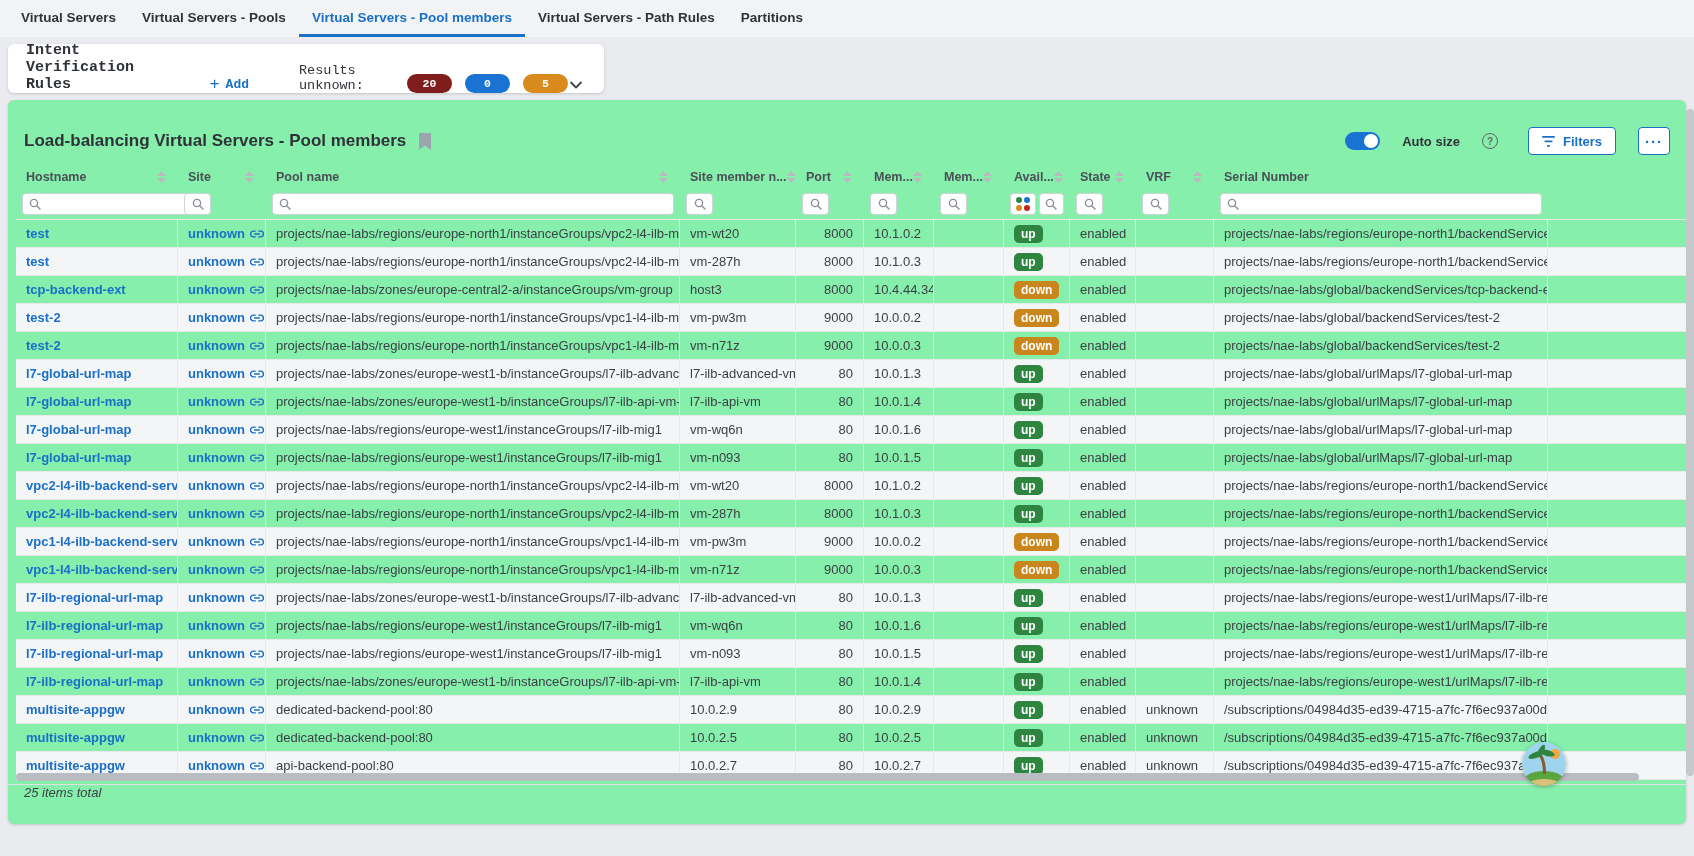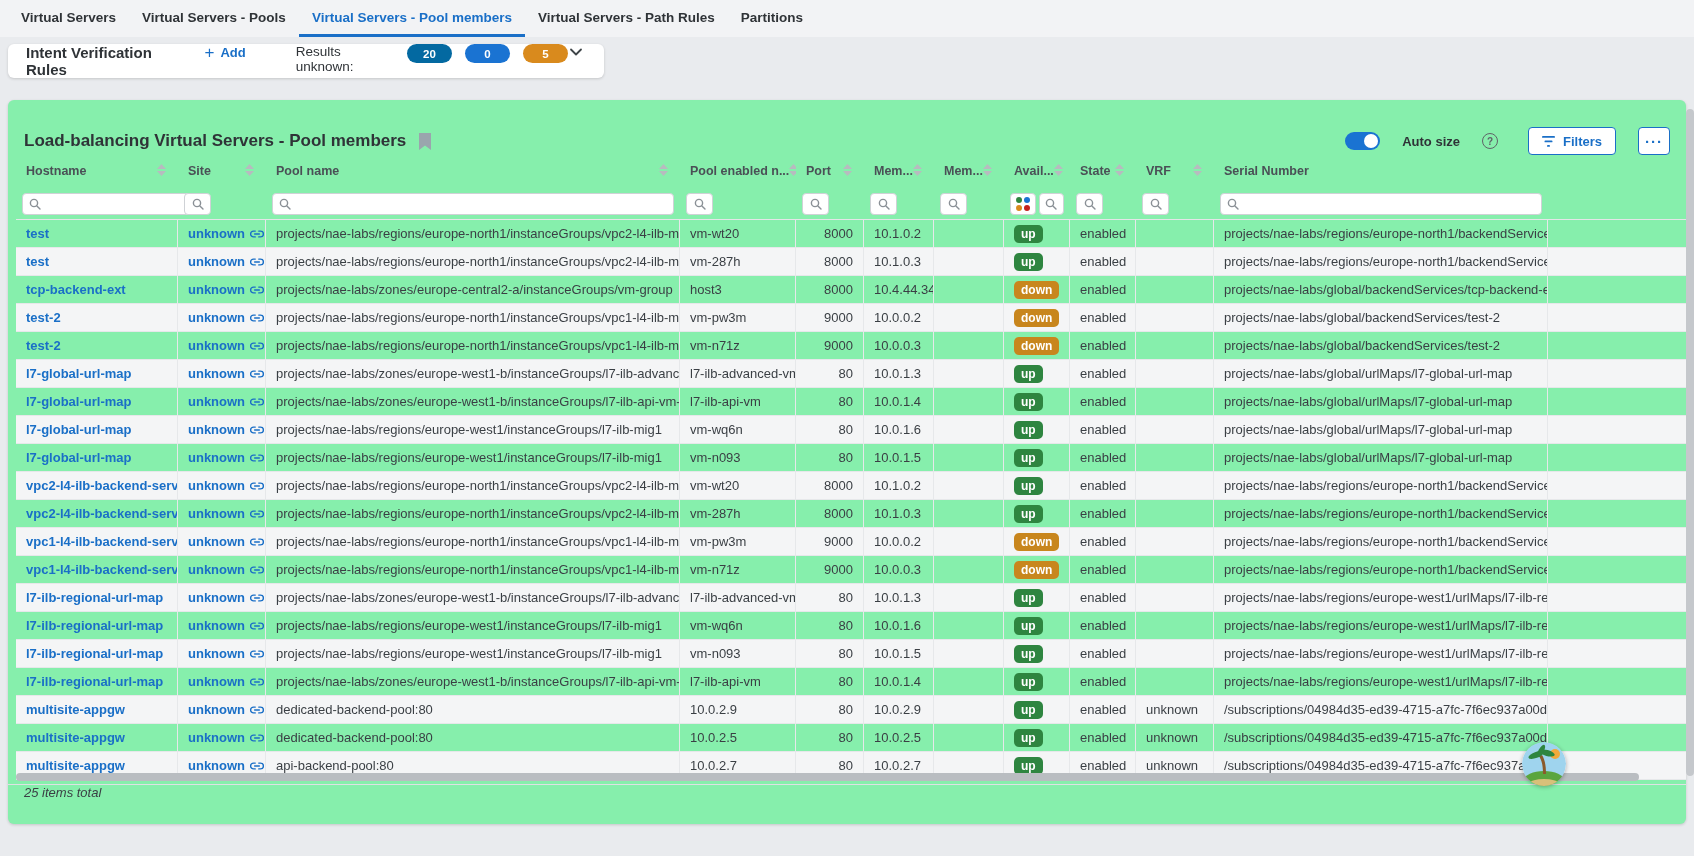--- a/index.html
+++ b/index.html
@@ -6,22 +6,22 @@
   html,body { width:1694px; height:856px; }
   body { font-family:"Liberation Sans","DejaVu Sans",sans-serif; background:#e9ebee; color:#3a3f44; overflow:hidden; }
   .page { position:relative; width:1694px; height:856px; }
 
   
   .tabbar { height:37px; background:#f2f3f5; display:flex; align-items:stretch; padding-left:8px; }
   .tab { display:flex; align-items:center; padding:0 13px; font-size:13.5px; font-weight:700; color:#2f3337; cursor:pointer; border-bottom:3px solid transparent; }
   .tab.active { color:#1a6fc7; border-bottom-color:#1a6fc7; }
 
   
-  .intent-card { position:absolute; left:8px; top:44px; width:596px; height:34px; background:#fff; border-radius:6px;
-                 box-shadow:0 1px 3px rgba(0,0,0,.16); display:flex; align-items:flex-start; padding:0 18px; }
+  .intent-card { position:absolute; left:8px; top:44px; width:596px; height:49px; background:#fff; border-radius:6px;
+                 box-shadow:0 1px 3px rgba(0,0,0,.16); display:flex; align-items:flex-end; padding:0 18px;font-family:Liberation Mono, monospace; }
   .intent-title { font-size:15px; font-weight:700; color:#2f3337; }
   .add-btn { display:flex; align-items:center; gap:6px; background:none; border:none; color:#1a6fc7; font-family:inherit;
              font-size:13px; font-weight:700; margin-left:48px; cursor:pointer; }
   .add-btn .plus { font-size:17px; font-weight:400; line-height:1; }
   .results-label { font-size:13.5px; color:#2f3337; margin-left:50px; }
   .badges { display:flex; gap:13px; margin-left:14px; }
   .pill { min-width:45px; height:19px; border-radius:10px; color:#fff; font-size:11.5px; font-weight:700;
           display:inline-flex; align-items:center; justify-content:center; cursor:pointer; }
   .chev { margin-left:auto; margin-right:2px; cursor:pointer; display:flex; align-items:center; }
 
@@ -39,21 +39,21 @@
           display:flex; align-items:center; justify-content:center; cursor:pointer; }
   .btn-filters { height:28px; padding:0 13px; display:flex; align-items:center; gap:8px; background:#fff;
                  border:1px solid #1a6fc7; border-radius:4px; color:#1a6fc7; font-family:inherit; font-size:13px; font-weight:700; cursor:pointer; margin-left:8px; }
   .btn-more { height:28px; width:32px; border:1px solid #1a6fc7; border-radius:4px; background:#fff; color:#1a6fc7;
               font-size:15px; font-weight:700; letter-spacing:1px; cursor:pointer; line-height:1; }
 
   
   .twrap { position:relative; margin-left:8px; }
   .grid { display:grid; grid-template-columns:162px 88px 414px 116px 68px 70px 70px 66px 66px 78px 334px; }
   .hdr { height:25px; align-items:center; }
-  .hcell { display:flex; justify-content:space-between; padding:0 12px 0 10px; height:100%;
+  .hcell { display:flex; align-items:center; justify-content:space-between; padding:0 12px 0 10px; height:100%;
            font-size:12.5px; font-weight:700; color:#4a5056; cursor:pointer; overflow:hidden; white-space:nowrap; }
   .srch { height:30px; align-items:center; }
   .scell { display:flex; align-items:center; gap:3px; padding:0 6px; height:100%; }
   .sbox { height:22px; border:1px solid #cfd2d6; border-radius:4px; background:#fff; display:flex; align-items:center;
           padding:0 6px; gap:4px; cursor:text; }
   .sbox input { border:none; outline:none; flex:1; min-width:0; font-family:inherit; font-size:12px; background:transparent; }
   .sbox.small { width:27px; padding:0; justify-content:center; cursor:pointer; }
   .dotsbox { width:27px; height:22px; border:1px solid #cfd2d6; border-radius:4px; background:#fff; display:flex;
              align-items:center; justify-content:center; cursor:pointer; }
   .dgrid { display:grid; grid-template-columns:6px 6px; grid-gap:2px; }
@@ -98,21 +98,21 @@
     </div>
 
   <div class="intent-card">
     <span class="intent-title">Intent Verification Rules</span>
     <button class="add-btn">
       <span class="plus">+</span>
       <span>Add</span>
     </button>
     <span class="results-label">Results unknown:</span>
     <span class="badges">
-        <span class="pill" style="background: #0369a1; margin-left: 16px;">20</span>
+        <span class="pill" style="background: #7f1d1d; margin-left: 16px;">20</span>
         <span class="pill" style="background: rgb(26, 115, 210);">0</span>
         <span class="pill" style="background: rgb(217, 138, 29);">5</span>
       </span>
     <span class="chev">
       <svg width="16" height="16" viewBox="0 0 16 16">
           <polyline points="3,5.5 8,10.5 13,5.5" fill="none" stroke="#3f4549" stroke-width="1.8" stroke-linecap="round" stroke-linejoin="round"></polyline>
         </svg>
     </span>
   </div>
 
@@ -167,21 +167,21 @@
           <div class="hcell">
             <span>Pool name</span>
             <span>
               <svg width="9" height="12" viewBox="0 0 9 12">
                 <polygon points="4.5,0 9,5 0,5" fill="#b7bbbf"></polygon>
                 <polygon points="0,7 9,7 4.5,12" fill="#b7bbbf"></polygon>
               </svg>
             </span>
           </div>
           <div class="hcell">
-            <span>Pool enabled n...</span>
+            <span>Site member n...</span>
             <span>
               <svg width="9" height="12" viewBox="0 0 9 12">
                 <polygon points="4.5,0 9,5 0,5" fill="#b7bbbf"></polygon>
                 <polygon points="0,7 9,7 4.5,12" fill="#b7bbbf"></polygon>
               </svg>
             </span>
           </div>
           <div class="hcell">
             <span>Port</span>
             <span>

